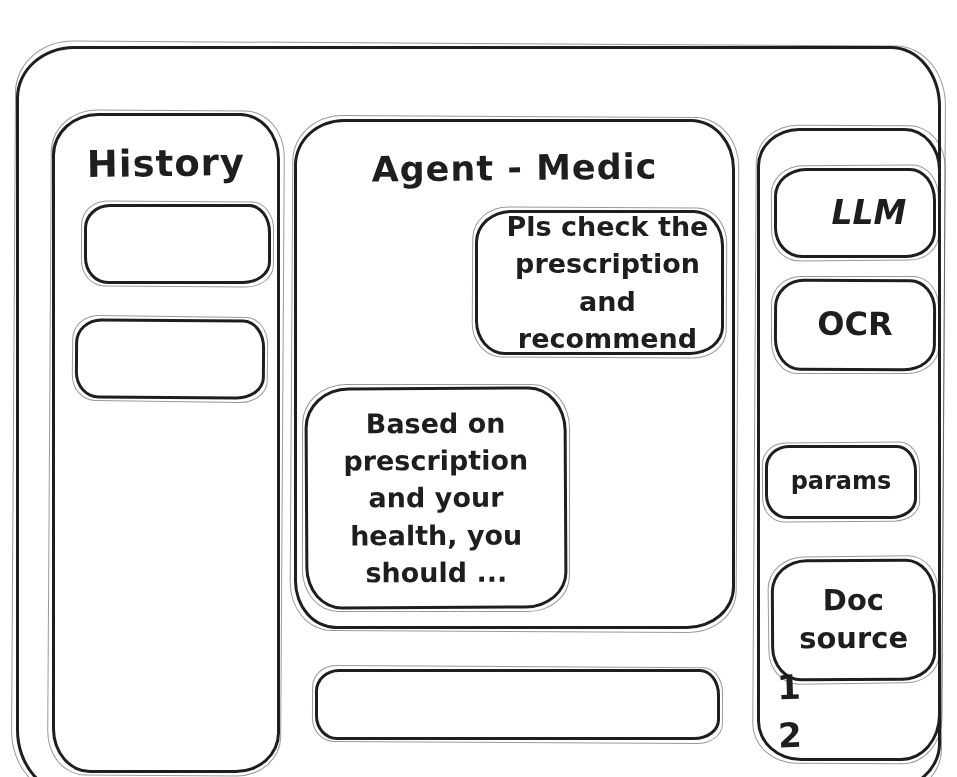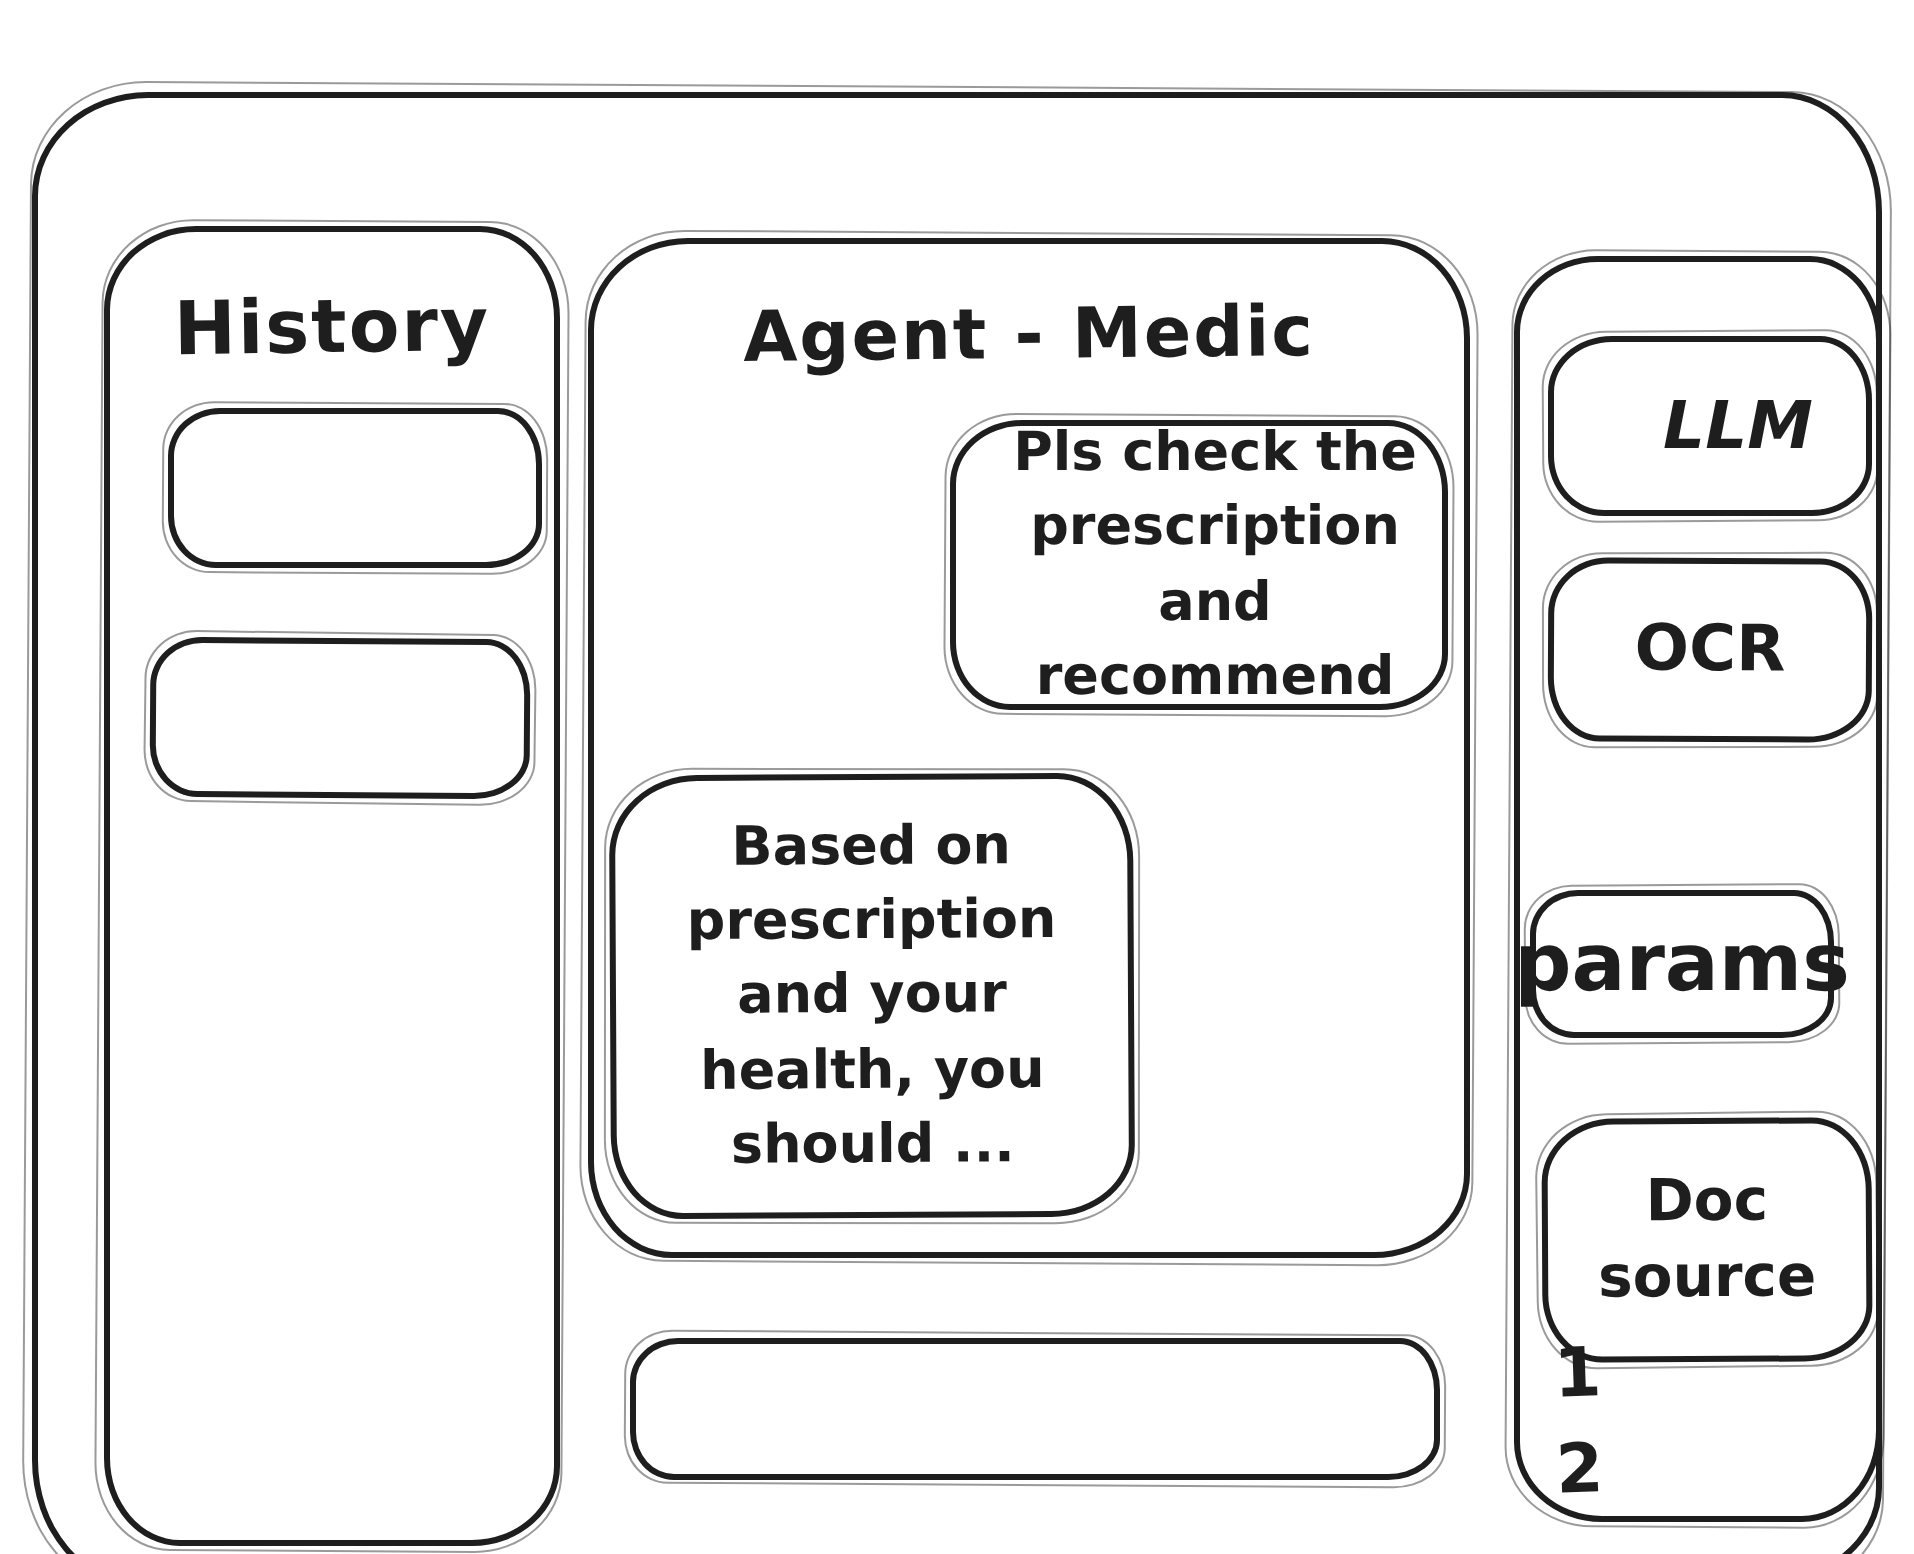--- a/index.html
+++ b/index.html
@@ -84,21 +84,21 @@
   }
   .tool-btn::after {
     content:""; position:absolute; inset:-6px;
     border:1.5px solid var(--ink); border-radius:inherit;
     opacity:.45; transform:rotate(-.4deg); pointer-events:none;
   }
   .tool-btn.llm    { left:14px; top:37px;  width:162px; height:90px; font-size:33px; font-style:italic;
                      border-radius:32px 26px 30px 28px / 28px 32px 26px 30px;padding-left:28px; }
   .tool-btn.ocr    { left:14px; top:148px; width:162px; height:92px; font-size:32px;
                      border-radius:30px 26px 32px 26px / 28px 30px 26px 32px; transform: rotate(.3deg); text-align: center; }
-  .tool-btn.params { left:5px;  top:314px; width:152px; height:74px; font-size:40px;
+  .tool-btn.params { left:5px;  top:314px; width:152px; height:74px; font-size:24px;
                      border-radius:24px 20px 26px 22px / 22px 26px 20px 24px; }
   .tool-btn.doc    { left:11px; top:428px; width:165px; height:122px; font-size:29px;
                      padding:0 16px;
                      border-radius:36px 30px 34px 30px / 32px 36px 28px 34px; transform: rotate(-.3deg); }
   .doc-num {
     position:absolute; font-size:34px; font-weight:bold; transform: rotate(-2deg);
   }
   .doc-num.one { left:17px; top:536px; }
   .doc-num.two { left:18px; top:584px; }
 </style>

